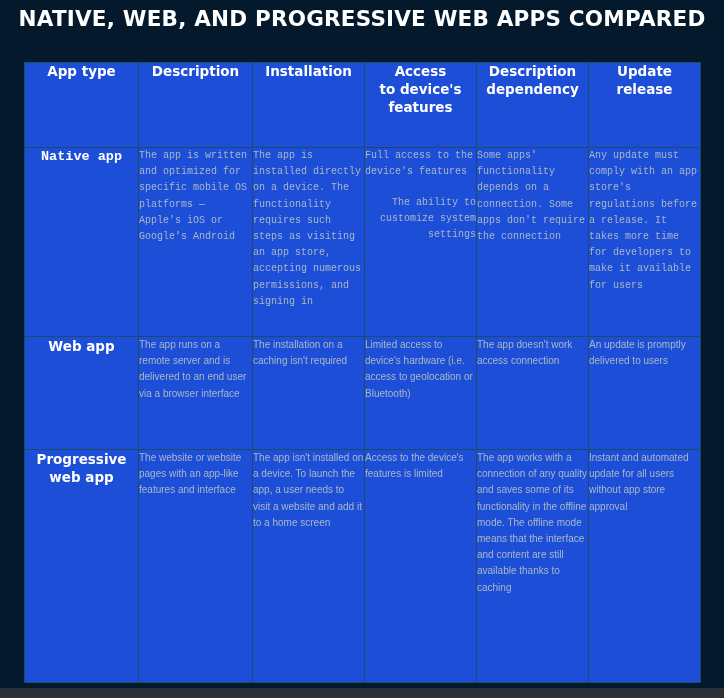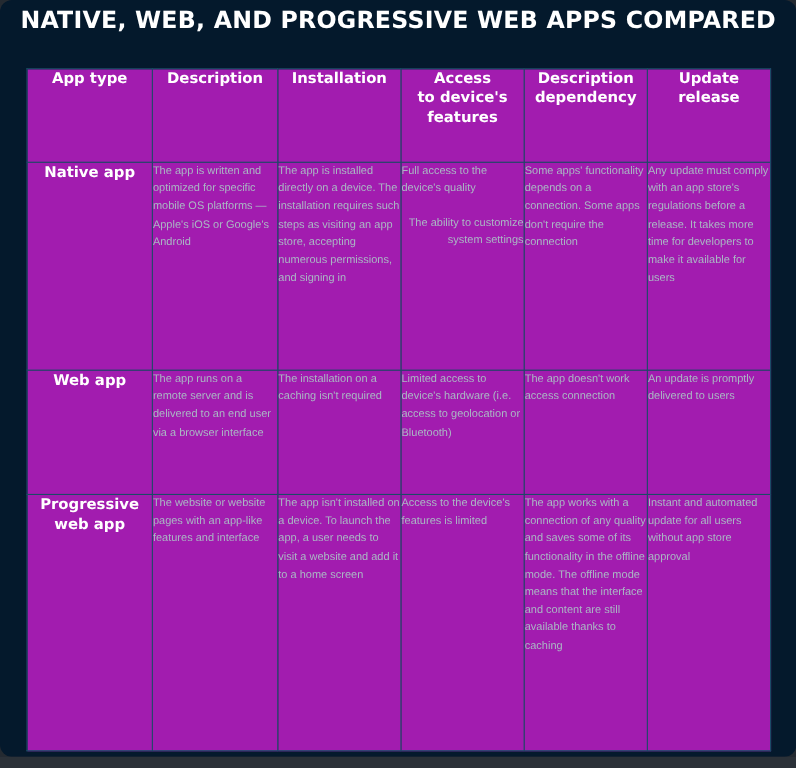--- a/index.html
+++ b/index.html
@@ -12,21 +12,20 @@
     height: 698px;
     overflow: hidden;
     font-family: "Liberation Sans", sans-serif;
   }
   .page {
     position: relative;
     width: 724px;
     height: 688px;
     background: #04192c;
     box-sizing: border-box;
-    border-radius: 11px;
   }
   .bottom-strip {
     position: absolute;
     left: 0;
     top: 688px;
     width: 724px;
     height: 10px;
     background: #2b3138;
   }
   .title {
@@ -47,21 +46,21 @@
     left: 24px;
     top: 62px;
     width: 676px;
     border-collapse: collapse;
     table-layout: fixed;
   }
   table.compare td, table.compare th {
     border: 1px solid #1b4b66;
     vertical-align: top;
     padding: 0;
-    background: #a21caf;
+    background: #1d4ed8;
     margin-left: 26px;
   }
   th.col-head {
     height: 84px;
     vertical-align: middle;
     text-align: center;
     color: #ffffff;
     font-size: 13.5px;
     font-weight: bold;
     line-height: 1.33;
@@ -93,21 +92,21 @@
     text-align: right;
   }
   
   col.c0 { width: 114px; }
   col.c1 { width: 114px; }
   col.c2 { width: 112px; }
   col.c3 { width: 112px; }
   col.c4 { width: 112px; }
   col.c5 { width: 112px; }
   
-  tr.r-native td { height: 188px; }
+  tr.r-native td { height: 188px; font-family: Liberation Mono, monospace; }
   tr.r-web td { height: 112px; }
   tr.r-pwa td { height: 232px; }
 </style>
 </head>
 <body>
 
 <div class="page">
 
   <div class="title">NATIVE, WEB, AND PROGRESSIVE WEB APPS COMPARED</div>
 
@@ -140,24 +139,24 @@
         </th>
       </tr>
     </thead>
     <tbody>
       <tr class="r-native">
         <td class="rowlabel">Native app</td>
         <td class="cell">
             <p>The app is written and optimized for specific mobile OS platforms — Apple's iOS or Google's Android</p>
           </td>
         <td class="cell">
-            <p>The app is installed directly on a device. The installation requires such steps as visiting an app store, accepting numerous permissions, and signing in</p>
-          </td>
-        <td class="cell">
-          <p>Full access to the device's quality</p>
+            <p>The app is installed directly on a device. The functionality requires such steps as visiting an app store, accepting numerous permissions, and signing in</p>
+          </td>
+        <td class="cell">
+          <p>Full access to the device's features</p>
           <p>The ability to customize system settings</p>
         </td>
         <td class="cell">
             <p>Some apps' functionality depends on a connection. Some apps don't require the connection</p>
           </td>
         <td class="cell">
             <p>Any update must comply with an app store's regulations before a release. It takes more time for developers to make it available for users</p>
           </td>
       </tr>
       <tr class="r-web">

